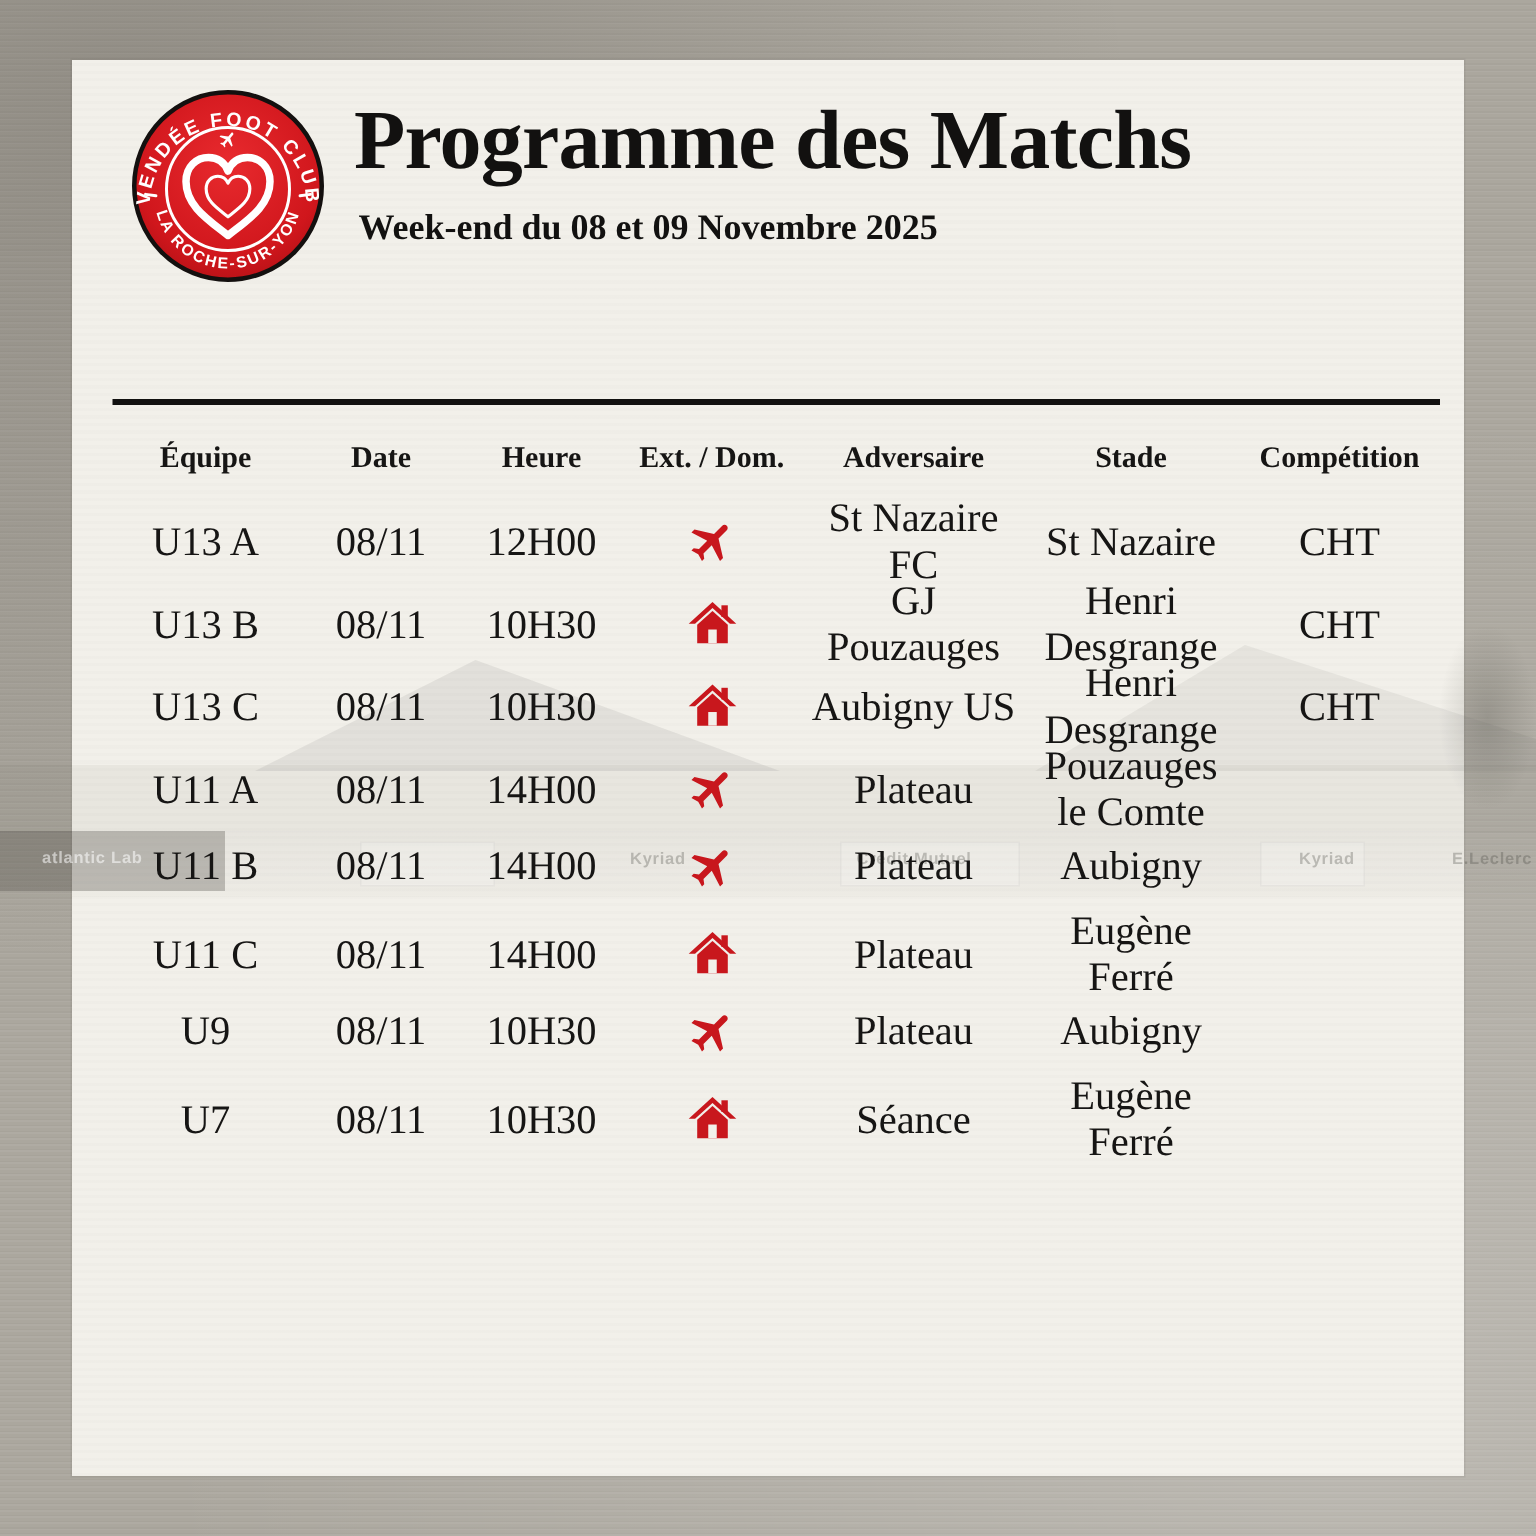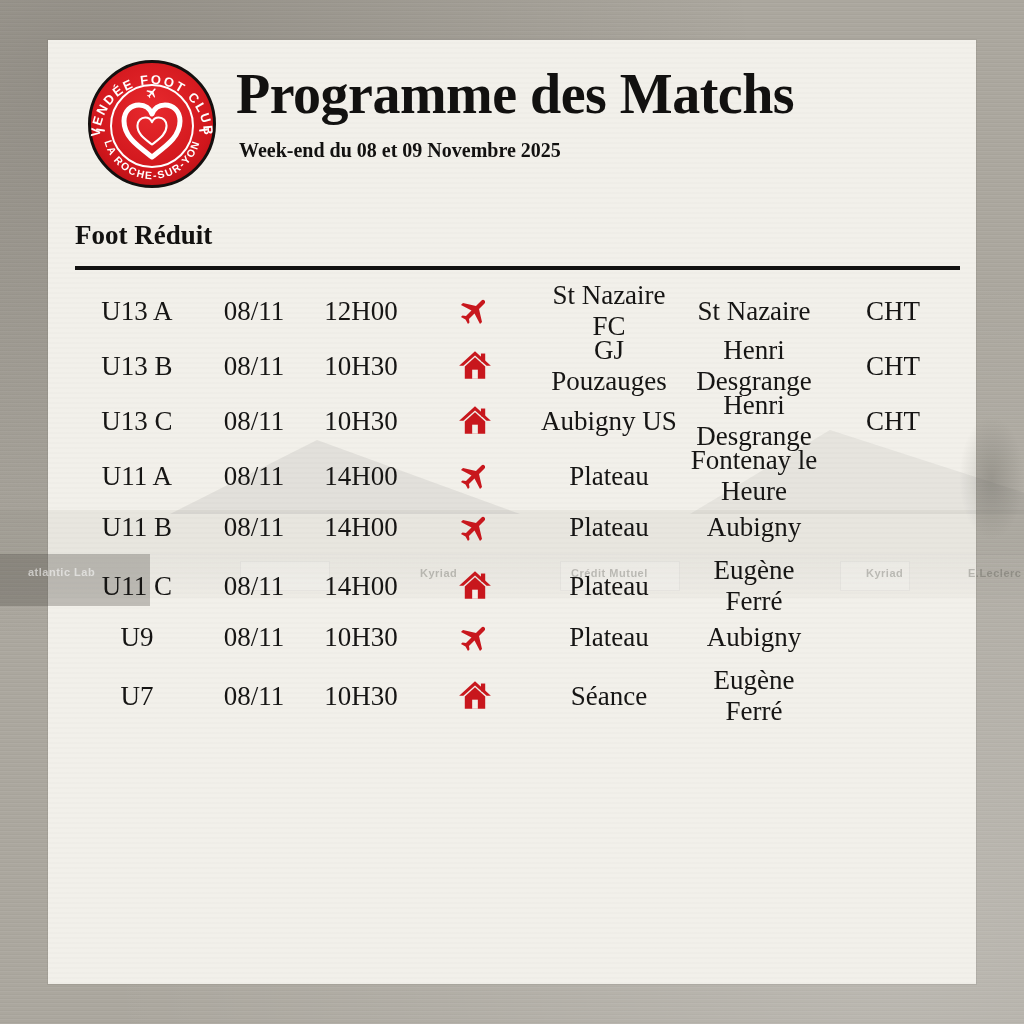--- a/index.html
+++ b/index.html
@@ -26,35 +26,35 @@
   .pb-roof1 { position:absolute; left:170px; top:22px; width:350px; height:74px;
     background:rgba(92,90,84,0.10); clip-path:polygon(0 100%, 42% 0, 100% 100%); }
   .pb-roof2 { position:absolute; left:690px; top:12px; width:400px; height:84px;
     background:rgba(92,90,84,0.08); clip-path:polygon(0 100%, 35% 0, 100% 100%); }
   .pb-tree { position:absolute; left:952px; top:0; width:72px; height:150px;
     background:radial-gradient(60% 55% at 55% 40%, rgba(70,70,62,0.22), rgba(70,70,62,0) 75%); }
   .pb-wall { position:absolute; left:0; top:92px; width:100%; height:44px; background:rgba(112,110,102,0.08); }
   .pb-boards { position:absolute; left:0; top:136px; width:100%; height:44px;
     background:linear-gradient(rgba(150,148,140,0.12), rgba(150,148,140,0.05));
     border-top:1px solid rgba(0,0,0,0.04); }
-  .pb-dark-left { position:absolute; left:0; top:136px; width:150px; height:52px; background:rgba(72,70,63,0.30); }
+  .pb-dark-left { position:absolute; left:0; top:136px; width:150px; height:40px; background:rgba(72,70,63,0.30); }
   .pb-sponsor { position:absolute; top:12px; font-family:"Liberation Sans","DejaVu Sans",sans-serif;
     font-size:11px; font-weight:bold; color:rgba(70,68,62,0.30); letter-spacing:0.5px; white-space:nowrap; }
   .pb-sponsor.light { color:rgba(255,255,255,0.55); }
   .pb-block { position:absolute; top:6px; height:30px; background:rgba(255,255,255,0.18); border:1px solid rgba(0,0,0,0.04); }
 
   .card-content { position:absolute; left:48px; top:40px; width:928px; height:944px; z-index:3; }
 
   
   .logo { position:absolute; left:40px; top:20px; width:128px; height:128px; }
 
   
   .title { position:absolute; left:188px; top:24px; width:730px;
     font-size:56px; font-weight:bold; letter-spacing:-0.5px; line-height:1.1; color:#121110; white-space:nowrap; }
-  .subtitle { position:absolute; left:191px; top:99px; font-size:20px; font-weight:bold; color:#121110; }
+  .subtitle { position:absolute; left:191px; top:99px; font-size:24px; font-weight:bold; color:#121110; }
 
   .section-title { position:absolute; left:27px; top:180px; font-size:27px; font-weight:bold; color:#121110; }
   .rule { position:absolute; left:27px; top:226px; width:885px; height:4px; background:#121110; }
 
   
   .table { position:absolute; left:27px; top:240px; width:885px; }
   .trow {
     display:grid;
     grid-template-columns:124px 110px 104px 123px 146px 144px 134px;
     align-items:center;
@@ -125,25 +125,33 @@
       </text>
       <text font-family="Liberation Sans, DejaVu Sans, sans-serif" font-size="10.5" font-weight="bold" fill="#ffffff" letter-spacing="1.5">
         <textPath href="#arcBottom" startOffset="50%" text-anchor="middle">LA ROCHE-SUR-YON</textPath>
       </text>
     </svg>
   </div>
 
   <h1 class="title">Programme des Matchs</h1>
   <div class="subtitle">Week-end du 08 et 09 Novembre 2025</div>
 
-  <div class="section-title">Foot Réduit</div>
   <div class="rule"></div>
 
   <div class="table">
 
+    <div class="trow thead">
+      <div class="cell">Équipe</div>
+      <div class="cell">Date</div>
+      <div class="cell">Heure</div>
+      <div class="cell">Ext. / Dom.</div>
+      <div class="cell">Adversaire</div>
+      <div class="cell">Stade</div>
+      <div class="cell">Compétition</div>
+    </div>
 
     <div class="trow tdata">
       <div class="cell">U13 A</div>
       <div class="cell">08/11</div>
       <div class="cell">12H00</div>
       <div class="cell venue-cell" data-venue="ext">
         <span class="icon plane-icon">
             <svg viewBox="0 0 24 24">
               <path fill="#c8171d" d="M21 16v-2l-8-5V3.5C13 2.67 12.33 2 11.5 2S10 2.67 10 3.5V9l-8 5v2l8-2.5V19l-2 1.5V22l3.5-1 3.5 1v-1.5L13 19v-5.5l8 2.5z"></path>
             </svg>
@@ -205,21 +213,21 @@
       <div class="cell">14H00</div>
       <div class="cell venue-cell" data-venue="ext">
         <span class="icon plane-icon">
             <svg viewBox="0 0 24 24">
               <path fill="#c8171d" d="M21 16v-2l-8-5V3.5C13 2.67 12.33 2 11.5 2S10 2.67 10 3.5V9l-8 5v2l8-2.5V19l-2 1.5V22l3.5-1 3.5 1v-1.5L13 19v-5.5l8 2.5z"></path>
             </svg>
           </span>
 
       </div>
       <div class="cell">Plateau</div>
-      <div class="cell">Fontenay le Heure</div>
+      <div class="cell">Pouzauges le Comte</div>
       <div class="cell"></div>
     </div>
 
     <div class="trow tdata">
       <div class="cell">U11 B</div>
       <div class="cell">08/11</div>
       <div class="cell">14H00</div>
       <div class="cell venue-cell" data-venue="ext">
         <span class="icon plane-icon">
             <svg viewBox="0 0 24 24">

